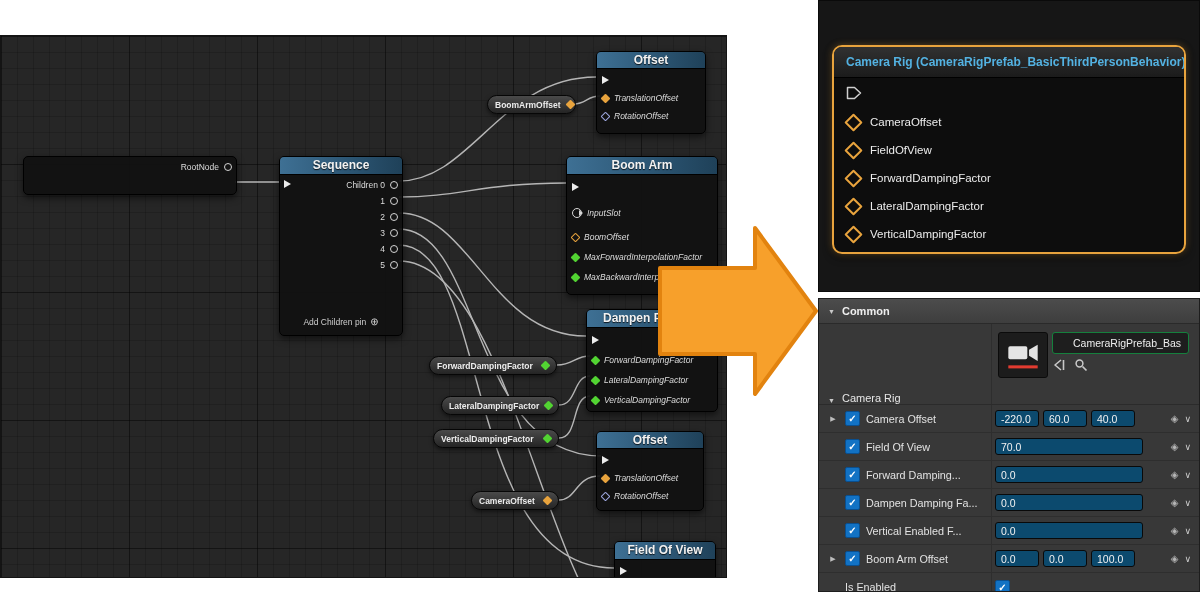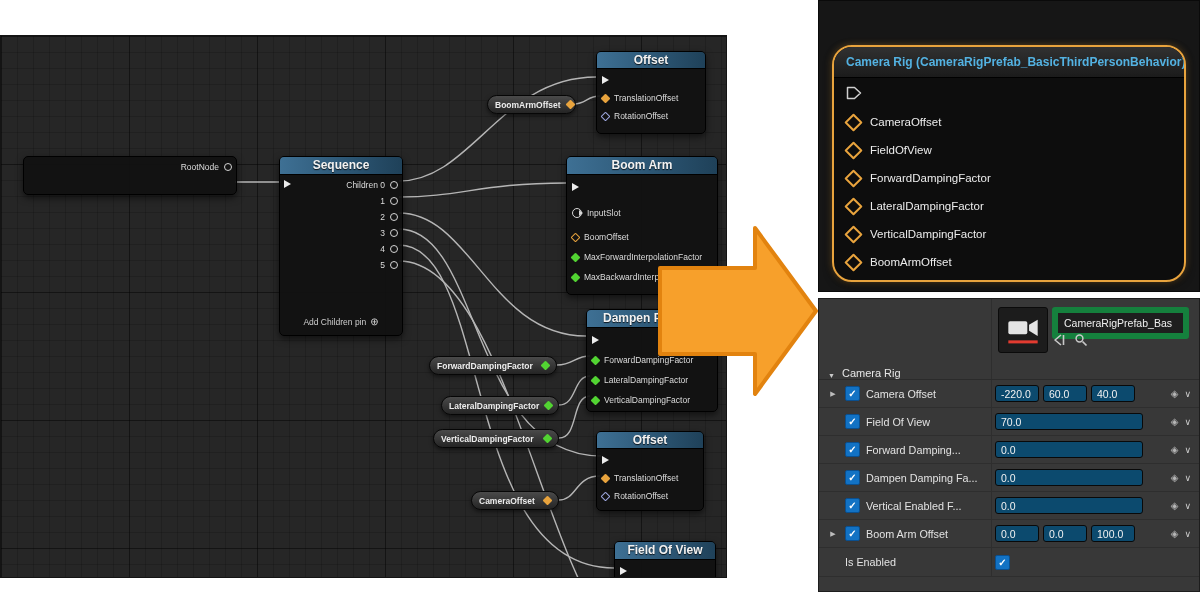--- a/index.html
+++ b/index.html
@@ -25,21 +25,21 @@
   }
   .node-header{
     height:17px;line-height:17px;text-align:center;color:#f2f2f2;font-size:12px;font-weight:bold;
     border-radius:4px 4px 0 0;padding:0 6px;white-space:nowrap;overflow:hidden;
     text-shadow:0 1px 1px rgba(0,0,0,0.8);border-bottom:1px solid #000;
   }
   .header-blue{background:linear-gradient(90deg,#3e7094 0%,#2c5674 55%,#1f4159 100%);}
   .header-root{background:linear-gradient(90deg,#8a4416 0%,#5e2a0c 55%,#3a1806 100%);}
   .node-body{position:relative;padding:2px 0 4px 0;}
   .pin-row{display:flex;align-items:center;font-size:8.5px;color:#dcdcdc;white-space:nowrap;overflow:hidden;}
-  .pin-row.left{height:18px;padding-left:5px;gap:5px;}
+  .pin-row.left{height:18px;padding-left:5px;gap:5px;font-style:italic;}
   .pin-row.right{height:16px;padding-right:4px;gap:5px;justify-content:flex-end;}
   .pin-row.tall{height:20px;}
   .exec-arrow{width:0;height:0;border-top:4px solid transparent;border-bottom:4px solid transparent;border-left:7px solid #ececec;flex:none;}
   .pin-circle{width:6px;height:6px;border-radius:50%;background:#141414;border:1.5px solid #d4d4d4;flex:none;}
   .diamond{width:7px;height:7px;transform:rotate(45deg);border-radius:1px;flex:none;}
   .fill-yellow{background:#e8a33d;}
   .fill-green{background:#52d332;}
   .hollow-yellow{width:5px;height:5px;border:1.5px solid #e8a33d;background:transparent;}
   .hollow-blue{width:5px;height:5px;border:1.5px solid #9fa8e0;background:transparent;}
   .pin-inputslot{position:relative;width:8px;height:8px;border:1.5px solid #d8d8d8;border-radius:50%;flex:none;}
@@ -55,22 +55,22 @@
     padding:0 7px;font-size:8.5px;font-weight:bold;color:#ececec;white-space:nowrap;
   }
   
   .big-arrow{position:absolute;left:658px;top:222px;z-index:6;}
   
   .preview-panel{
     position:absolute;left:818px;top:0;width:382px;height:292px;background:#161616;
     border:1px solid #0a0a0a;box-sizing:border-box;z-index:2;
   }
   .preview-node{
-    position:absolute;left:13px;top:44px;width:354px;height:237px;box-sizing:border-box;
-    border:2px solid #e8a33d;border-radius:20px;background:rgba(13,13,13,0.92);
+    position:absolute;left:13px;top:44px;width:354px;height:209px;box-sizing:border-box;
+    border:2px solid #e8a33d;border-radius:10px;background:rgba(13,13,13,0.92);
     box-shadow:0 0 7px rgba(232,163,61,0.35),0 3px 8px rgba(0,0,0,0.6);overflow:hidden;
   }
   .preview-header{
     height:30px;line-height:30px;padding:0 12px;background:linear-gradient(180deg,#313131,#1b1b1b);
     border-bottom:1px solid #000;color:#53b2e2;font-size:12px;font-weight:bold;white-space:nowrap;overflow:hidden;
   }
   .preview-exec-row{height:30px;display:flex;align-items:center;padding-left:12px;}
   .preview-pin-row{height:28px;display:flex;align-items:center;gap:10px;padding-left:13px;color:#ececec;font-size:11.5px;}
   .preview-diamond{width:9px;height:9px;border:2px solid #e8a33d;transform:rotate(45deg);border-radius:1px;flex:none;}
   
@@ -86,22 +86,22 @@
   .tri{font-size:7px;color:#c9c9c9;}
   .camera-rig-row{height:80px;display:flex;border-bottom:1px solid #2b2b2b;background:#383838;}
   .crr-left{width:172px;display:flex;align-items:flex-end;gap:7px;padding-left:9px;box-sizing:border-box;font-size:11px;color:#e6e6e6;}
   .crr-right{flex:1;position:relative;border-left:1px solid #2e2e2e;}
   .asset-thumb{
     position:absolute;left:6px;top:8px;width:48px;height:44px;background:#1c1c1c;
     border:1px solid #0b0b0b;border-radius:3px;display:flex;align-items:center;justify-content:center;
   }
   .asset-select{
     position:absolute;left:60px;top:8px;right:10px;height:20px;background:#1e1e1e;
-    border:6px solid #15803d;border-radius:3px;display:flex;align-items:center;justify-content:space-between;
-    padding:0 6px;font-size:10.5px;color:#eee;white-space:nowrap;overflow:hidden;gap:28px;
+    border:1px solid #15803d;border-radius:3px;display:flex;align-items:center;justify-content:space-between;
+    padding:0 20px;font-size:10.5px;color:#eee;white-space:nowrap;overflow:hidden;gap:28px;
   }
   .asset-icons{position:absolute;left:60px;top:34px;display:flex;gap:8px;align-items:center;}
   .prop-row{height:27px;display:flex;align-items:center;border-bottom:1px solid #2e2e2e;background:#383838;}
   .prop-left{width:172px;display:flex;align-items:center;gap:6px;padding-left:8px;box-sizing:border-box;overflow:hidden;}
   .expander{width:12px;font-size:7px;color:#bdbdbd;text-align:center;flex:none;}
   .checkbox{
     width:13px;height:13px;background:#1272c4;border:1px solid #0a4f8f;border-radius:2px;flex:none;
     color:#fff;font-size:10px;line-height:13px;text-align:center;font-weight:bold;
   }
   .prop-label{font-size:10.8px;color:#e2e2e2;white-space:nowrap;overflow:hidden;}
@@ -343,20 +343,24 @@
       </div>
     <div class="preview-pin-row">
         <span class="preview-diamond"></span>
         <span>BoomArmOffset</span>
       </div>
   </div>
 </div>
 
 <div class="details-panel">
 
+  <div class="section-header">
+    <span class="tri">▼</span>
+    <span>Common</span>
+  </div>
 
   <div class="camera-rig-row">
     <div class="crr-left">
       <span class="tri">▼</span>
       <span>Camera Rig</span>
     </div>
     <div class="crr-right">
       <div class="asset-thumb">
         <svg width="42" height="38" viewBox="0 0 48 44">
           <rect x="7" y="12" width="22" height="15" rx="2" fill="#e4e4e4"></rect>

